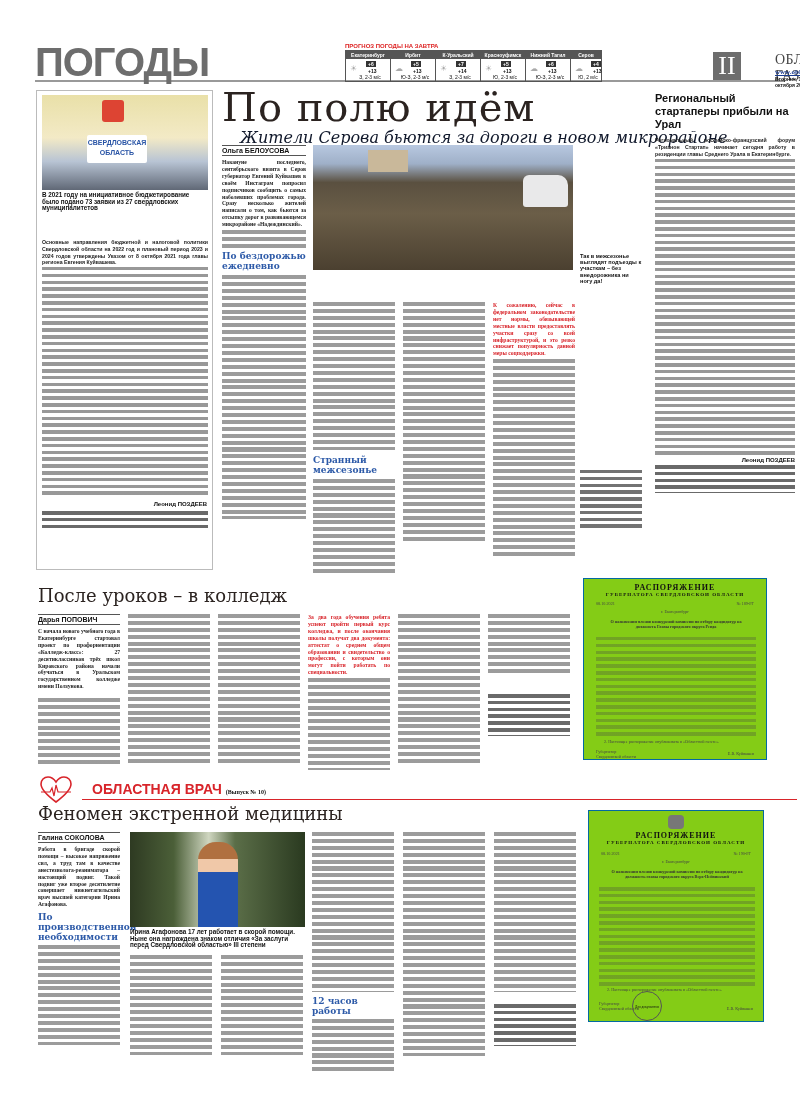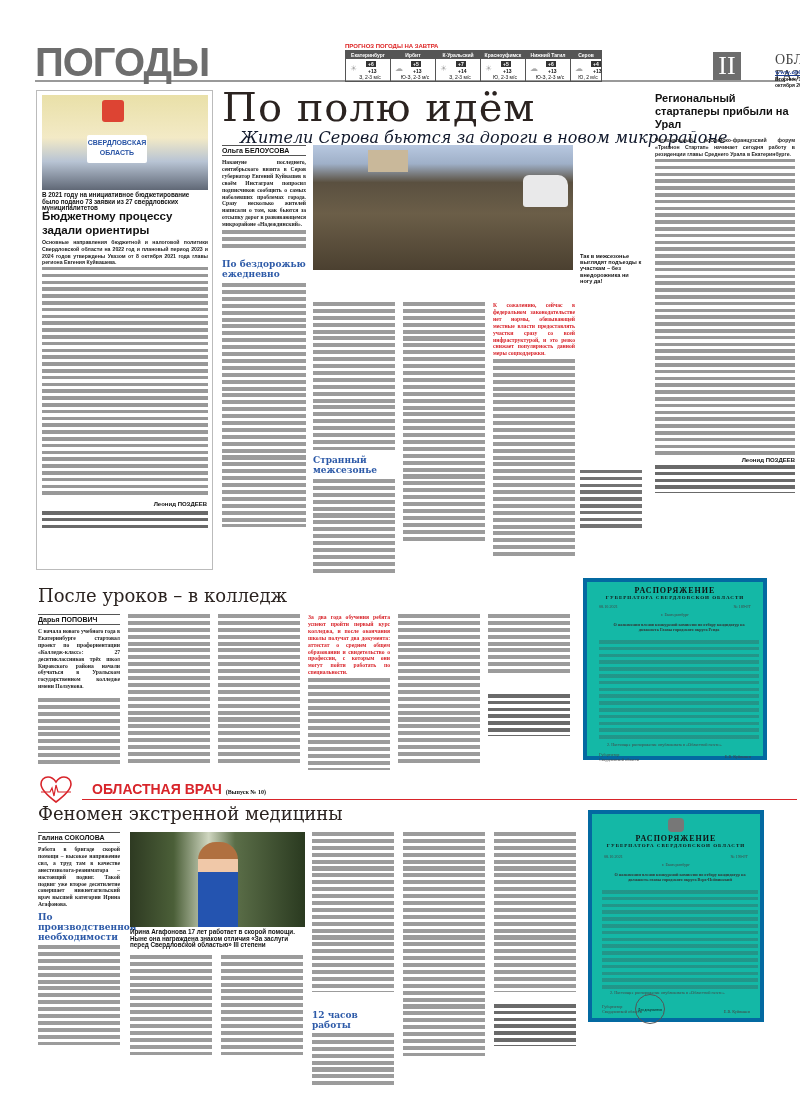--- a/index.html
+++ b/index.html
@@ -37,21 +37,21 @@
 .main-sub{left:240px;top:128px;font-size:16px;font-family:"DejaVu Serif",serif;color:#0f172a;font-style:italic}
 .author{font-family:"Liberation Sans",sans-serif;font-weight:bold;font-size:7px;border-top:1px solid #555;border-bottom:1px solid #555;padding:1px 0}
 .road-photo{left:313px;top:145px;width:260px;height:125px;background:linear-gradient(180deg,#b8c8e0 0%,#9fb0c8 15%,#5a5040 30%,#6b5e48 55%,#4b4030 100%)}
 .road-photo .house{position:absolute;left:55px;top:5px;width:40px;height:22px;background:#c9b89a}
 .road-photo .car{position:absolute;right:5px;top:30px;width:45px;height:32px;background:#e9e9ea;border-radius:6px 10px 3px 3px}
 .sub-blue{font-family:"DejaVu Serif",serif;font-weight:bold;font-size:9px;color:#2d5aa8;line-height:10px}
 .red-txt{color:#d8242a}
 .right-col{left:655px;top:84px;width:140px}
 .side-cap{font-family:"Liberation Sans",sans-serif;font-weight:bold;font-size:5.6px;line-height:6.2px}
 .h2{font-family:"DejaVu Serif",serif;font-size:18px;color:#2b2320}
-.decree{border:4px solid #0369a1;background:#14b8a6}
+.decree{border:1px solid #0369a1;background:#84cc16}
 .decree-title{font-family:"Liberation Serif",serif;font-weight:bold;text-align:center;letter-spacing:1px}
 .decree-txt{font-family:"Liberation Serif",serif;font-size:4.2px;line-height:5.3px;color:#444;text-align:justify}
 .heart{left:40px;top:776px;width:32px;height:28px}
 .doctor-band{left:82px;top:780px;width:715px;border-bottom:1.5px solid #d8242a;height:20px}
 .doctor-photo{left:130px;top:832px;width:175px;height:95px;background:linear-gradient(90deg,#2e3a22 0%,#4b5f38 25%,#cfd6c0 45%,#5b6e48 60%,#2a3a20 100%)}
 .doctor-photo .person{position:absolute;left:68px;top:10px;width:40px;height:85px;background:linear-gradient(180deg,#b07040 0 20%,#f0c8a8 20% 35%,#2454b0 35% 100%);border-radius:18px 18px 0 0}
 </style>
 </head>
 <body>
 
@@ -121,34 +121,33 @@
     <div class="abs paper-date">Вторник, 12 октября 2021 г.</div>
   </div>
 </div>
 
 <div class="abs box-left">
   <div class="abs budget-photo">
     <div class="coat"></div>
     <div class="sign">СВЕРДЛОВСКАЯ ОБЛАСТЬ</div>
   </div>
   <div class="abs cap" style="left:5px;top:101px;width:166px">В 2021 году на инициативное бюджетирование было подано 73 заявки из 27 свердловских муниципалитетов</div>
-  <div class="abs h-sans" style="left:5px;top:118px;width:166px;font-size:11.5px;line-height:14px">Бюджетному процессу задали ориентиры</div>
   <div class="abs body-sm" style="left:5px;top:148px;width:166px;font-weight:bold">Основные направления бюджетной и налоговой политики Свердловской области на 2022 год и плановый период 2023 и 2024 годов утверждены Указом от 8 октября 2021 года главы региона Евгения Куйвашева.</div>
   <div class="abs fake-lines-sm" style="left:5px;top:176px;width:166px;height:230px"></div>
   <div class="abs h-sans" style="right:5px;top:410px;font-size:6px">Леонид ПОЗДЕЕВ</div>
   <div class="abs fake-lines-sm" style="left:5px;top:420px;width:166px;height:20px;opacity:.8"></div>
 </div>
 
 <div class="abs main-h">По полю идём</div>
 <div class="abs main-sub">Жители Серова бьются за дороги в новом микрорайоне</div>
 <div class="abs" style="left:222px;top:145px;width:84px">
   <div class="author">Ольга БЕЛОУСОВА</div>
   <div class="body-serif" style="margin-top:3px">Накануне последнего, сентябрьского визита в Серов губернатор Евгений Куйвашев в своём Инстаграм попросил подписчиков сообщить о самых наболевших проблемах города. Сразу несколько жителей написали о том, как бьются за отсыпку дорог в развивающемся микрорайоне «Надеждинский».</div>
   <div class="fake-lines" style="height:18px;margin-top:2px"></div>
-  <div class="sub-blue" style="margin-top:11px">По бездорожью ежедневно</div>
+  <div class="sub-blue" style="margin-top:3px">По бездорожью ежедневно</div>
   <div class="fake-lines" style="height:244px;margin-top:4px"></div>
 </div>
 <div class="abs road-photo">
   <div class="house"></div>
   <div class="car"></div>
 </div>
 <div class="abs" style="left:313px;top:302px;width:82px">
   <div class="fake-lines" style="height:148px"></div>
   <div class="sub-blue" style="margin-top:5px">Странный межсезонье</div>
   <div class="fake-lines" style="height:95px;margin-top:4px"></div>
@@ -218,21 +217,21 @@
   <div class="fake-lines" style="height:100px;margin-top:3px"></div>
 </div>
 <div class="abs doctor-photo">
   <div class="person"></div>
 </div>
 <div class="abs cap" style="left:130px;top:929px;width:175px">Ирина Агафонова 17 лет работает в скорой помощи. Ныне она награждена знаком отличия «За заслуги перед Свердловской областью» III степени</div>
 <div class="abs fake-lines" style="left:130px;top:955px;width:82px;height:100px"></div>
 <div class="abs fake-lines" style="left:221px;top:955px;width:82px;height:100px"></div>
 <div class="abs" style="left:312px;top:832px;width:82px">
   <div class="fake-lines" style="height:160px"></div>
-  <div class="sub-blue" style="margin-top:18px">12 часов работы</div>
+  <div class="sub-blue" style="margin-top:4px">12 часов работы</div>
   <div class="fake-lines" style="height:52px;margin-top:3px"></div>
 </div>
 <div class="abs fake-lines" style="left:403px;top:832px;width:82px;height:224px"></div>
 <div class="abs" style="left:494px;top:832px;width:82px">
   <div class="fake-lines" style="height:160px"></div>
   <div class="fake-lines-sm" style="height:42px;margin-top:12px;opacity:.8"></div>
 </div>
 
 <div class="abs decree" style="left:588px;top:810px;width:176px;height:212px">
   <div style="width:16px;height:14px;margin:4px auto 0;background:#777;border-radius:4px"></div>

